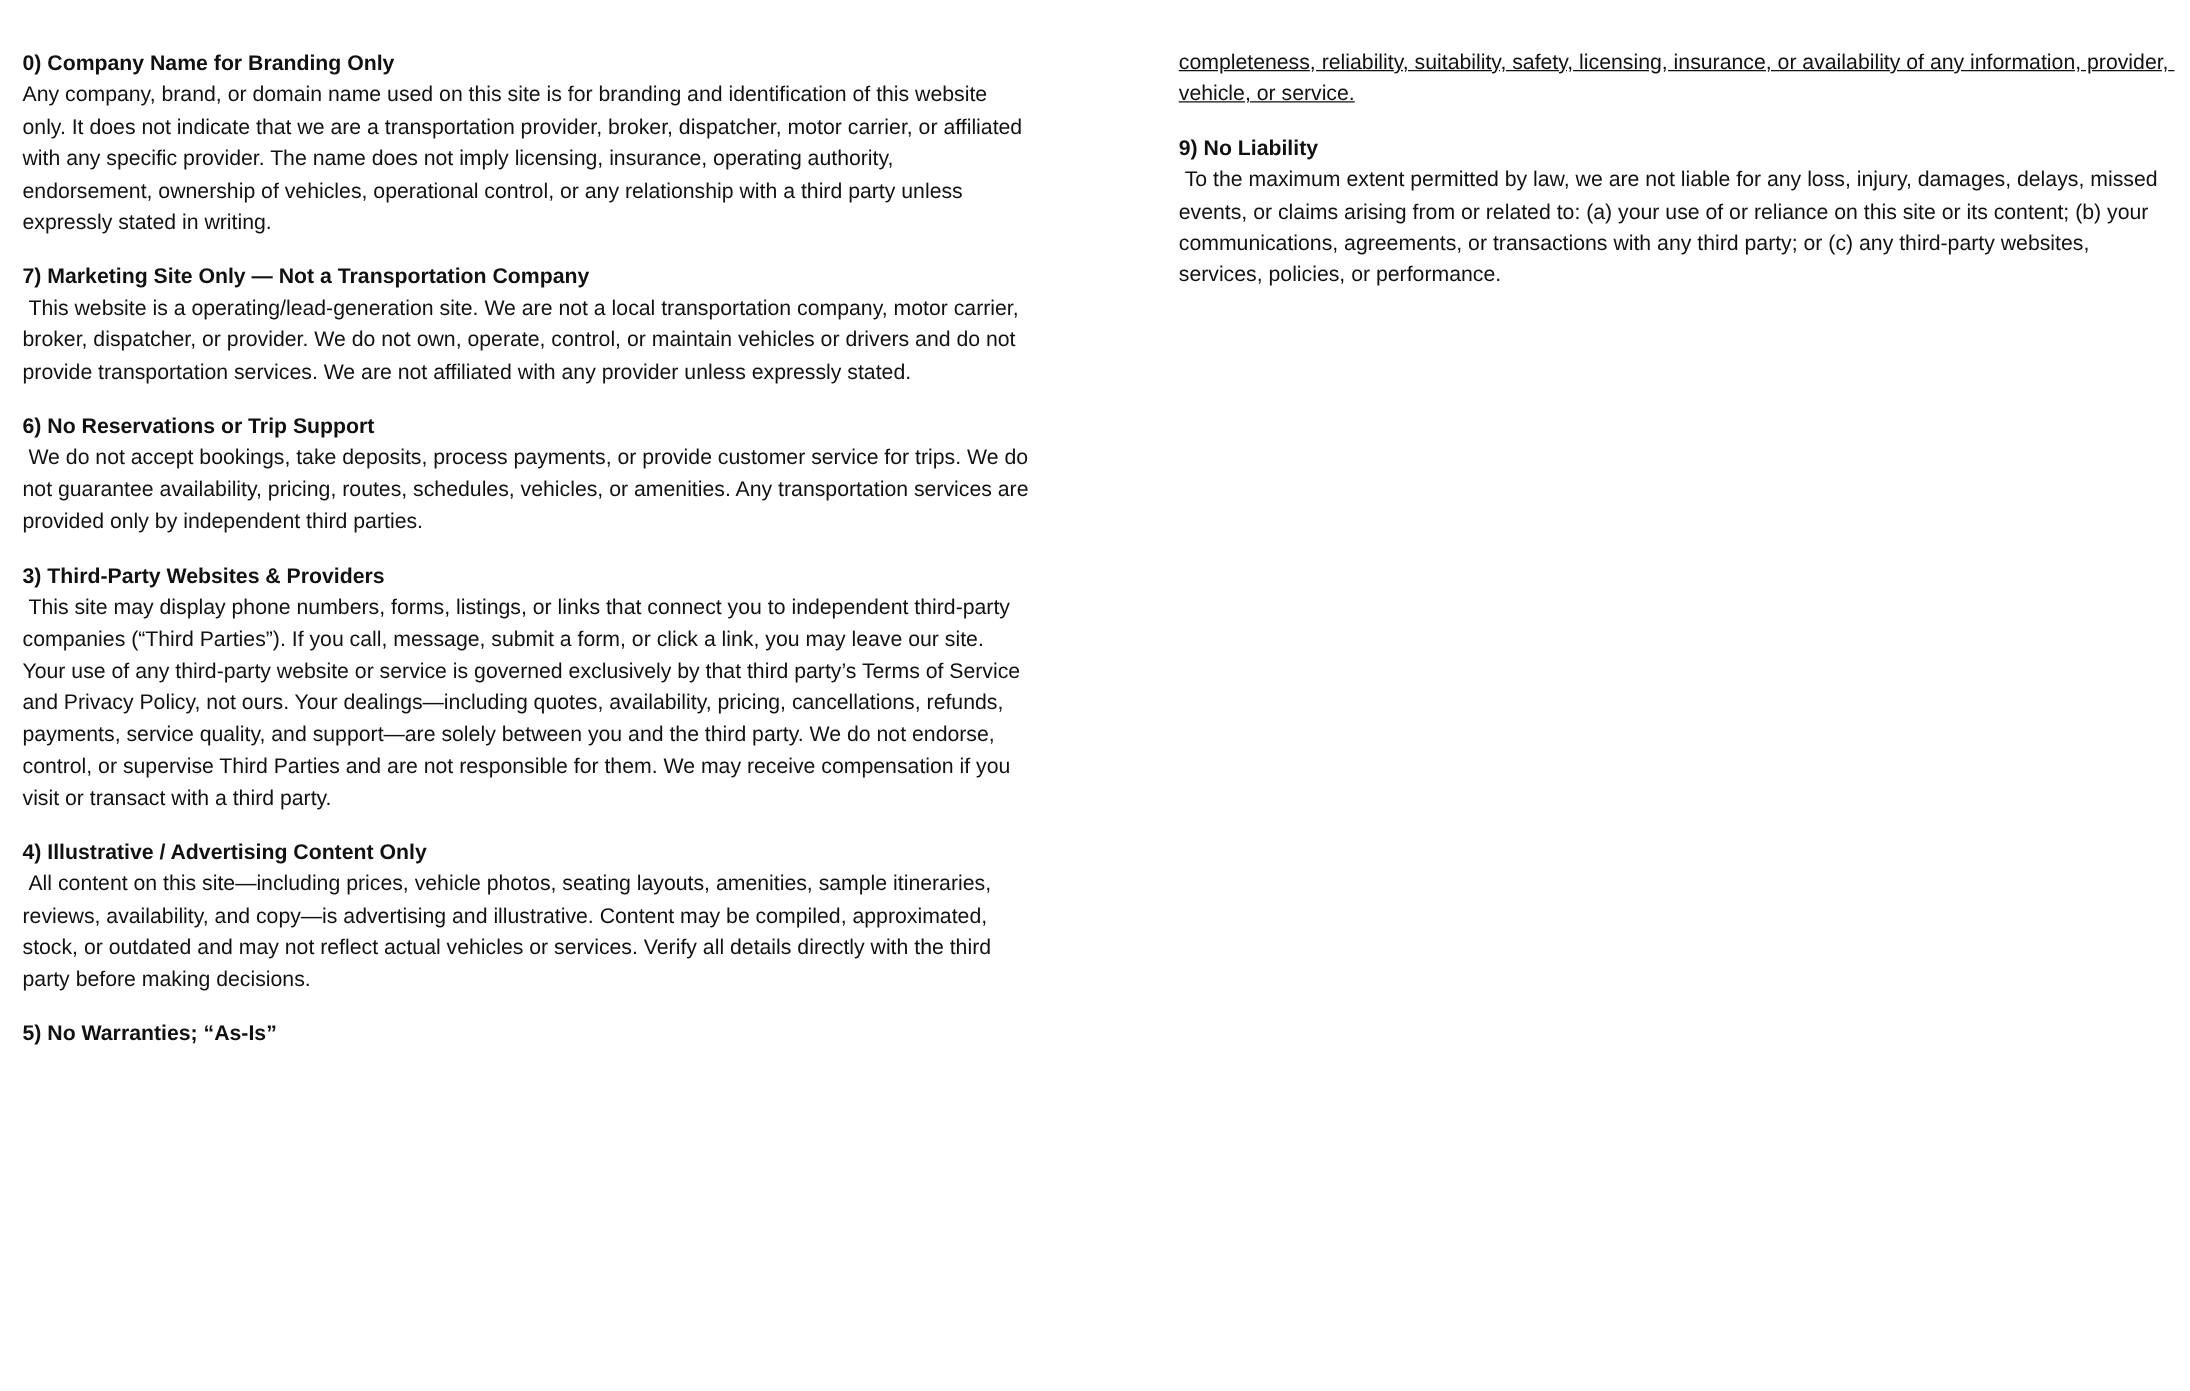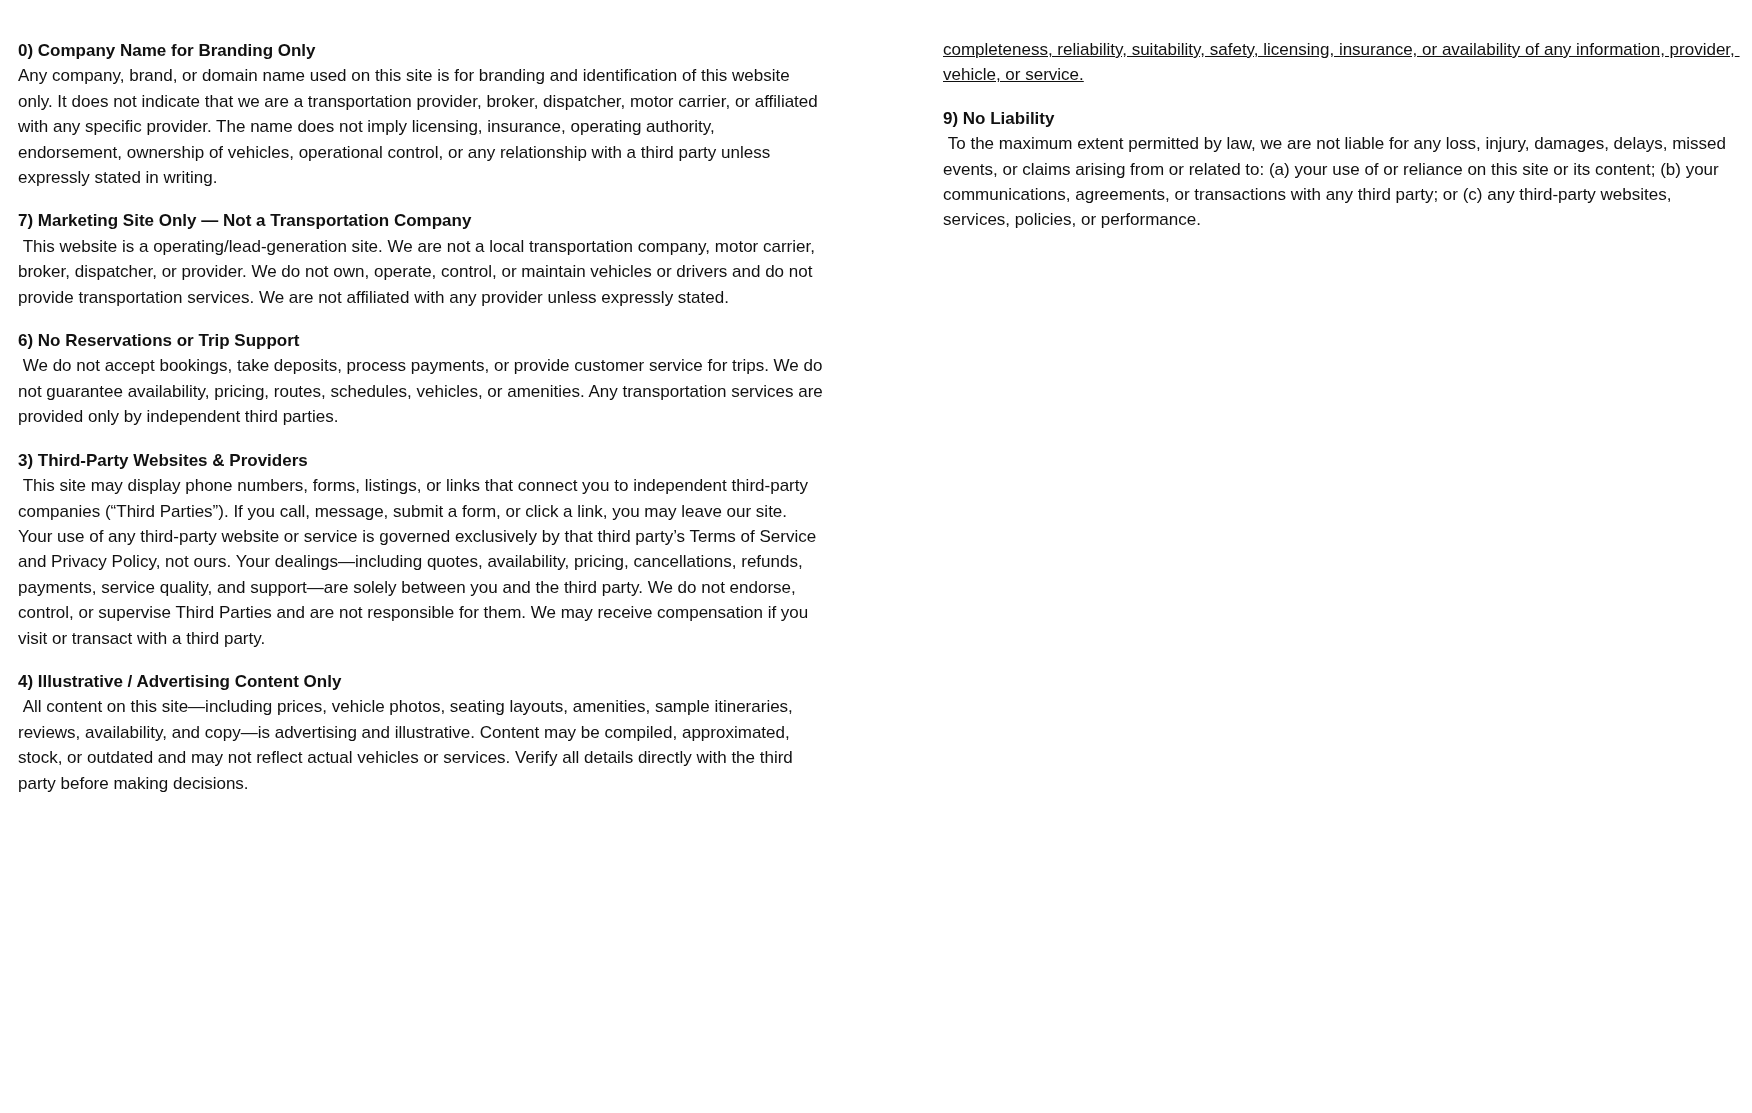--- a/index.html
+++ b/index.html
@@ -79,20 +79,21 @@
       <h3 class="section-heading">3) Third-Party Websites &amp; Providers</h3>
       <p class="section-body"> This site may display phone numbers, forms, listings, or links that connect you to <b>independent third-party</b> companies (“Third Parties”). If you call, message, submit a form, or click a link, you may leave our site. Your use of any third-party website or service is governed <b>exclusively</b> by that third party’s <b>Terms of Service</b> and <b>Privacy Policy</b>, <b>not ours</b>. Your dealings—including quotes, availability, pricing, cancellations, refunds, payments, service quality, and support—are <b>solely between you and the third party</b>. We do <b>not</b> endorse, control, or supervise Third Parties and are <b>not responsible</b> for them. We may receive compensation if you visit or transact with a third party.</p>
     </div>
 
     <div class="section-block">
       <h3 class="section-heading">4) Illustrative / Advertising Content Only</h3>
       <p class="section-body"> All content on this site—including prices, vehicle photos, seating layouts, amenities, sample itineraries, reviews, availability, and copy—is <b>advertising and illustrative</b>. Content may be compiled, approximated, stock, or outdated and may <b>not</b> reflect actual vehicles or services. Verify all details <b>directly with the third party</b> before making decisions.</p>
     </div>
 
     <div class="section-block">
+      <h3 class="section-heading">5) No Warranties; “As-Is”</h3>
     </div>
 
   </div>
 
   <div class="col col-right">
 
     <div class="section-block">
       <p class="section-body">completeness, reliability, suitability, safety, licensing, insurance, or availability of any information, provider, vehicle, or service.</p>
     </div>
 

